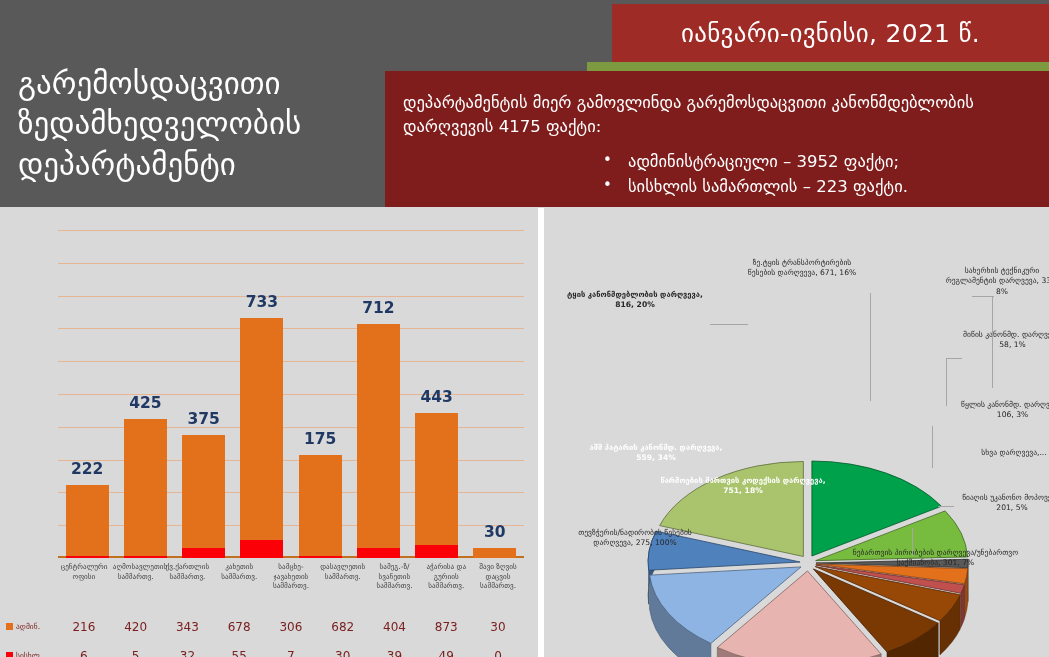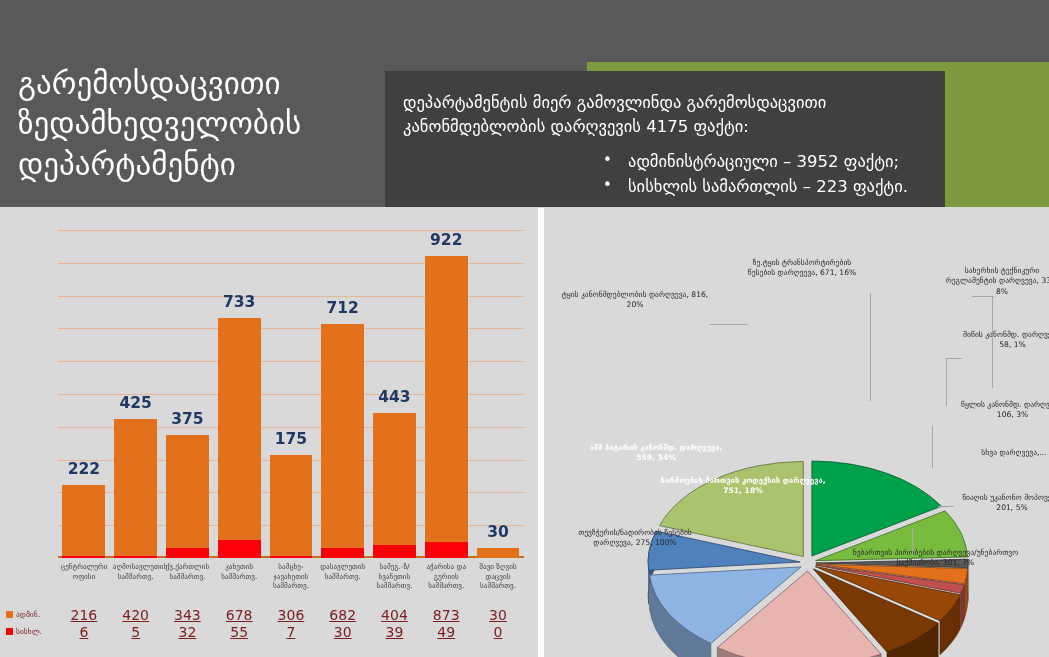--- a/index.html
+++ b/index.html
@@ -30,22 +30,22 @@
     display: flex; align-items: center; justify-content: center;
   }
   .date-box span { font-size: 25px; letter-spacing: .3px; }
 
   .dept-title {
     position: absolute; left: 18px; top: 63px; width: 360px;
     color: #ffffff; font-size: 31px; line-height: 1.30;
   }
 
   .green-box {
-    position: absolute; left: 385px; top: 71px; width: 560px; height: 136px;
-    background: #404040; color: #ffffff;
+    position: absolute; left: 385px; top: 71px; width: 664px; height: 136px;
+    background: #7f1d1d; color: #ffffff;
     padding: 20px 18px 20px 18px;
   }
   .green-box .lead { font-size: 16.5px; line-height: 1.45; }
   .green-box ul { list-style: none; margin-top: 10px; }
   .green-box li {
     font-size: 16.5px; line-height: 1.55; padding-left: 225px; position: relative;
   }
   .green-box li::before {
     content: "\2022"; position: absolute; left: 200px; font-size: 15px;
   }
@@ -93,49 +93,52 @@
     display: flex; justify-content: space-around;
   }
   .xlab {
     width: 9.8%; text-align: center; font-size: 7.2px; line-height: 1.35;
     color: #3f3f3f;
   }
 
   .legend-table {
     position: absolute; left: 6px; top: 398px; width: 518px;
   }
-  .legend-row { display: flex; align-items: center; height: 17px; }
+  .legend-row { display: flex; align-items: center; height: 17px; margin-top: 12px; }
   .legend-key {
     width: 52px; display: flex; align-items: center; gap: 3px;
     font-size: 7.5px; color: #7b2020;
   }
   .swatch { width: 7px; height: 7px; display: inline-block; }
   .legend-cells { flex: 1; display: flex; justify-content: space-around; }
   .legend-cells span {
-    width: 9.8%; text-align: center; font-size: 14px; color: #7b2020; text-decoration: underline;
+    width: 9.8%; text-align: center; font-size: 12px; color: #7b2020;
   }
 
   
   #pie-wrap { position: absolute; left: 0; top: 0; width: 505px; height: 449px; }
   .pie-label {
     position: absolute; font-size: 7.6px; line-height: 1.38; color: #262626;
     text-align: center;
   }
   .pie-label.inner { color: #ffffff; font-weight: bold; }
   .leader { position: absolute; background: #a6a6a6; }
 </style>
 </head>
 <body>
 
 <div id="slide">
 
   <div class="hdr-gray"></div>
   <div class="hdr-green-band"></div>
   <div class="hdr-gray-top"></div>
 
+  <div class="date-box">
+    <span>იანვარი-ივნისი, 2021 წ.</span>
+  </div>
 
   <div class="dept-title">გარემოსდაცვითი ზედამხედველობის დეპარტამენტი</div>
 
   <div class="green-box">
     <div class="lead">დეპარტამენტის მიერ გამოვლინდა გარემოსდაცვითი კანონმდებლობის დარღვევის 4175 ფაქტი:</div>
     <ul>
       <li>ადმინისტრაციული – 3952 ფაქტი;</li>
       <li>სისხლის სამართლის – 223 ფაქტი.</li>
     </ul>
   </div>
@@ -195,27 +198,20 @@
               <div class="seg-crim" style="height: 4.21348%; background: rgb(251, 0, 7);"></div>
             </div>
             <div class="bar-total" style="bottom: 240.536px; color: rgb(31, 56, 100);">712</div>
           </div>
           <div class="barcol">
             <div class="stack" style="height: 145.304px;">
               <div class="seg-admin" style="height: 91.1964%; background: rgb(227, 112, 26);"></div>
               <div class="seg-crim" style="height: 8.80361%; background: rgb(251, 0, 7);"></div>
             </div>
             <div class="bar-total" style="bottom: 152.304px; color: rgb(31, 56, 100);">443</div>
-          </div>
-          <div class="barcol">
-            <div class="stack" style="height: 302.416px;">
-              <div class="seg-admin" style="height: 94.6855%; background: rgb(227, 112, 26);"></div>
-              <div class="seg-crim" style="height: 5.31453%; background: rgb(251, 0, 7);"></div>
-            </div>
-            <div class="bar-total" style="bottom: 309.416px; color: rgb(31, 56, 100);">922</div>
           </div>
           <div class="barcol">
             <div class="stack" style="height: 9.84px;">
               <div class="seg-admin" style="height: 100%; background: rgb(227, 112, 26);"></div>
             </div>
             <div class="bar-total" style="bottom: 16.84px; color: rgb(31, 56, 100);">30</div>
           </div>
         </div>
       </div>
     <div class="xlabels" id="bar-xlabels">
@@ -304,21 +300,21 @@
           <div class="pie-label " style="left: 182px; top: 50px; width: 120px;">ზე.ტყის ტრანსპორტირების წესების დარღვევა, 671, 16%</div>
           <div class="pie-label " style="left: 382px; top: 58px; width: 120px;">სახერხის ტექნიკური რეგლამენტის დარღვევა, 337, 8%</div>
           <div class="pie-label " style="left: 400px; top: 122px; width: 105px;">მიწის კანონმდ. დარღვევა, 58, 1%</div>
           <div class="pie-label " style="left: 400px; top: 192px; width: 105px;">წყლის კანონმდ. დარღვევა, 106, 3%</div>
           <div class="pie-label " style="left: 404px; top: 240px; width: 100px;">სხვა დარღვევა,...</div>
           <div class="pie-label " style="left: 402px; top: 285px; width: 100px;">წიაღის უკანონო მოპოვება, 201, 5%</div>
           <div class="pie-label " style="left: 288px; top: 340px; width: 175px;">ნებართვის პირობების დარღვევა/უნებართვო საქმიანობა, 301, 7%</div>
           <div class="pie-label inner" style="left: 98px; top: 268px; width: 170px;">წარმოების მართვის კოდექსის დარღვევა, 751, 18%</div>
           <div class="pie-label inner" style="left: 26px; top: 235px; width: 140px;">აშშ პატარის კანონმდ. დარღვევა, 559, 34%</div>
           <div class="pie-label " style="left: 0px; top: 320px; width: 150px;">თევზჭერის/ნადირობის წესების დარღვევა, 275, 100%</div>
-          <div class="pie-label " style="left: 0px; top: 82px; width: 150px;">ტყის კანონმდებლობის დარღვევა, 816, 20%</div>
+          <div class="pie-label " style="left: 0px; top: 82px; width: 150px; font-weight: bold;">ტყის კანონმდებლობის დარღვევა, 816, 20%</div>
           <div class="leader" style="left: 310px; top: 85px; width: 1px; height: 108px;"></div>
           <div class="leader" style="left: 432px; top: 88px; width: 1px; height: 92px;"></div>
           <div class="leader" style="left: 412px; top: 88px; width: 22px; height: 1px;"></div>
           <div class="leader" style="left: 386px; top: 150px; width: 16px; height: 1px;"></div>
           <div class="leader" style="left: 386px; top: 150px; width: 1px; height: 48px;"></div>
           <div class="leader" style="left: 372px; top: 218px; width: 1px; height: 42px;"></div>
           <div class="leader" style="left: 378px; top: 298px; width: 16px; height: 1px;"></div>
           <div class="leader" style="left: 352px; top: 320px; width: 1px; height: 28px;"></div>
           <div class="leader" style="left: 150px; top: 116px; width: 38px; height: 1px;"></div>
         </div>

